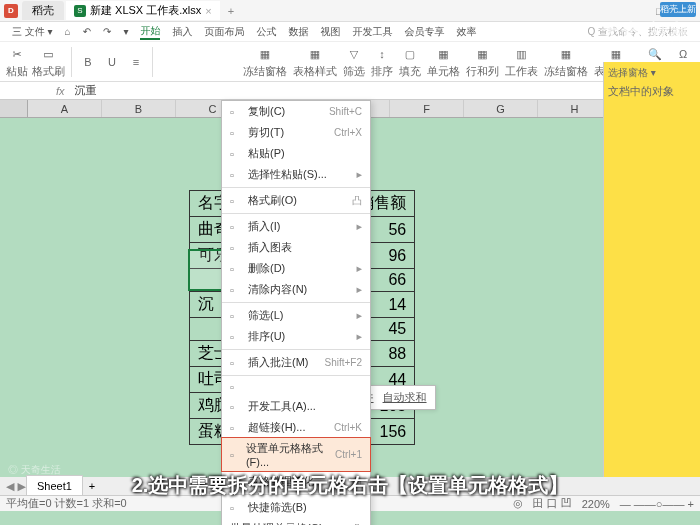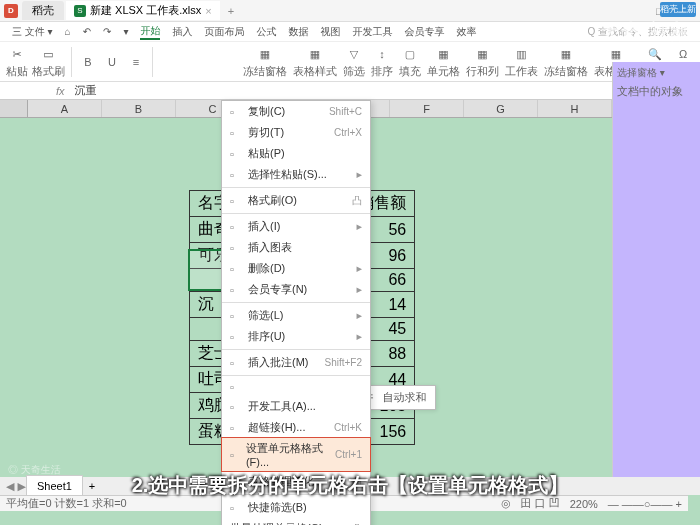--- a/index.html
+++ b/index.html
@@ -44,31 +44,31 @@
 
 .ctx-menu { position: absolute; top: 0; left: 221px; width: 150px; background: #fff; border: 1px solid #bbb; box-shadow: 2px 2px 6px rgba(0,0,0,.15); z-index: 50; }
 .ctx-menu .item { display: flex; align-items: center; padding: 3px 8px; gap: 6px; color: #333; font-size: 11px; }
 .ctx-menu .item.sep { height: 1px; background: #ddd; padding: 0; margin: 2px 0; }
 .ctx-menu .item .ic { width: 12px; height: 12px; display: inline-block; color: #888; }
 .ctx-menu .item .sc { margin-left: auto; color: #999; font-size: 10px; }
 .ctx-menu .item .arr { margin-left: auto; color: #999; }
 .ctx-menu .item.hl { background: #fde9d9; outline: 1px solid #d94e3a; }
 
 .mini-toolbar { position: absolute; top: 285px; left: 251px; background: #fff; border: 1px solid #bbb; padding: 3px 5px; display: flex; align-items: center; gap: 3px; font-size: 10px; z-index: 49; box-shadow: 1px 1px 4px rgba(0,0,0,.1); }
-.mini-toolbar .mb { padding: 1px 3px; color: #555; }
-
-.sidepanel { position: absolute; right: 0; top: 62px; width: 88px; height: 420px; background: #c4b5fd; border-left: 1px solid #ccc; padding: 4px; font-size: 10px; color: #666; }
+.mini-toolbar .mb { padding: 1px 3px; color: #555; text-decoration: underline; }
+
+.sidepanel { position: absolute; right: 0; top: 62px; width: 97px; height: 420px; background: #fde047; border-left: 1px solid #ccc; padding: 4px; font-size: 10px; color: #666; }
 .sidepanel .hdr { font-size: 10px; margin-bottom: 4px; }
 
 .watermark { position: absolute; top: 18px; right: 8px; font-size: 20px; color: rgba(255,255,255,.7); font-weight: bold; letter-spacing: 1px; z-index: 70; }
 .watermark2 { position: absolute; bottom: 48px; left: 8px; color: rgba(255,255,255,.5); font-size: 10px; z-index: 70; }
 
 .subtitle { position: absolute; bottom: 26px; left: 0; right: 0; text-align: center; font-size: 20px; color: #fff; text-shadow: 1px 1px 3px #000, -1px -1px 3px #000; font-weight: bold; z-index: 80; }
 
-.statusbar { position: absolute; bottom: 14px; left: 0; right: 12px; height: 16px; background: #f5f5f5; border-top: 1px solid #ccc; display: flex; align-items: center; padding: 0 6px; font-size: 10px; color: #666; gap: 10px; }
+.statusbar { position: absolute; bottom: 14px; left: 0; right: 0; height: 16px; background: #f5f5f5; border-top: 1px solid #ccc; display: flex; align-items: center; padding: 0 6px; font-size: 10px; color: #666; gap: 10px; }
 .statusbar .spacer { flex: 1; }
 
 .sheettabs { position: absolute; bottom: 30px; left: 0; right: 0; height: 18px; background: #eee; display: flex; align-items: center; padding: 0 6px; font-size: 10px; }
 .sheettabs .st { padding: 4px 10px; background: #fff; border: 1px solid #ccc; }
 
 .topright-btn { position: absolute; top: 2px; right: 4px; background: #3b8fd4; color: white; padding: 1px 0; font-size: 9px; border-radius: 2px; z-index: 90; }
 </style>
 </head>
 <body>
 
@@ -295,21 +295,21 @@
         <span class="ic">▫</span>
         <span>插入图表</span>
       </div>
       <div class="item">
         <span class="ic">▫</span>
         <span>删除(D)</span>
         <span class="arr">▸</span>
       </div>
       <div class="item">
         <span class="ic">▫</span>
-        <span>会员专享(N)</span>
+        <span>清除内容(N)</span>
         <span class="arr">▸</span>
       </div>
       <div class="item sep"></div>
       <div class="item">
         <span class="ic">▫</span>
         <span>筛选(L)</span>
         <span class="arr">▸</span>
       </div>
       <div class="item">
         <span class="ic">▫</span>

